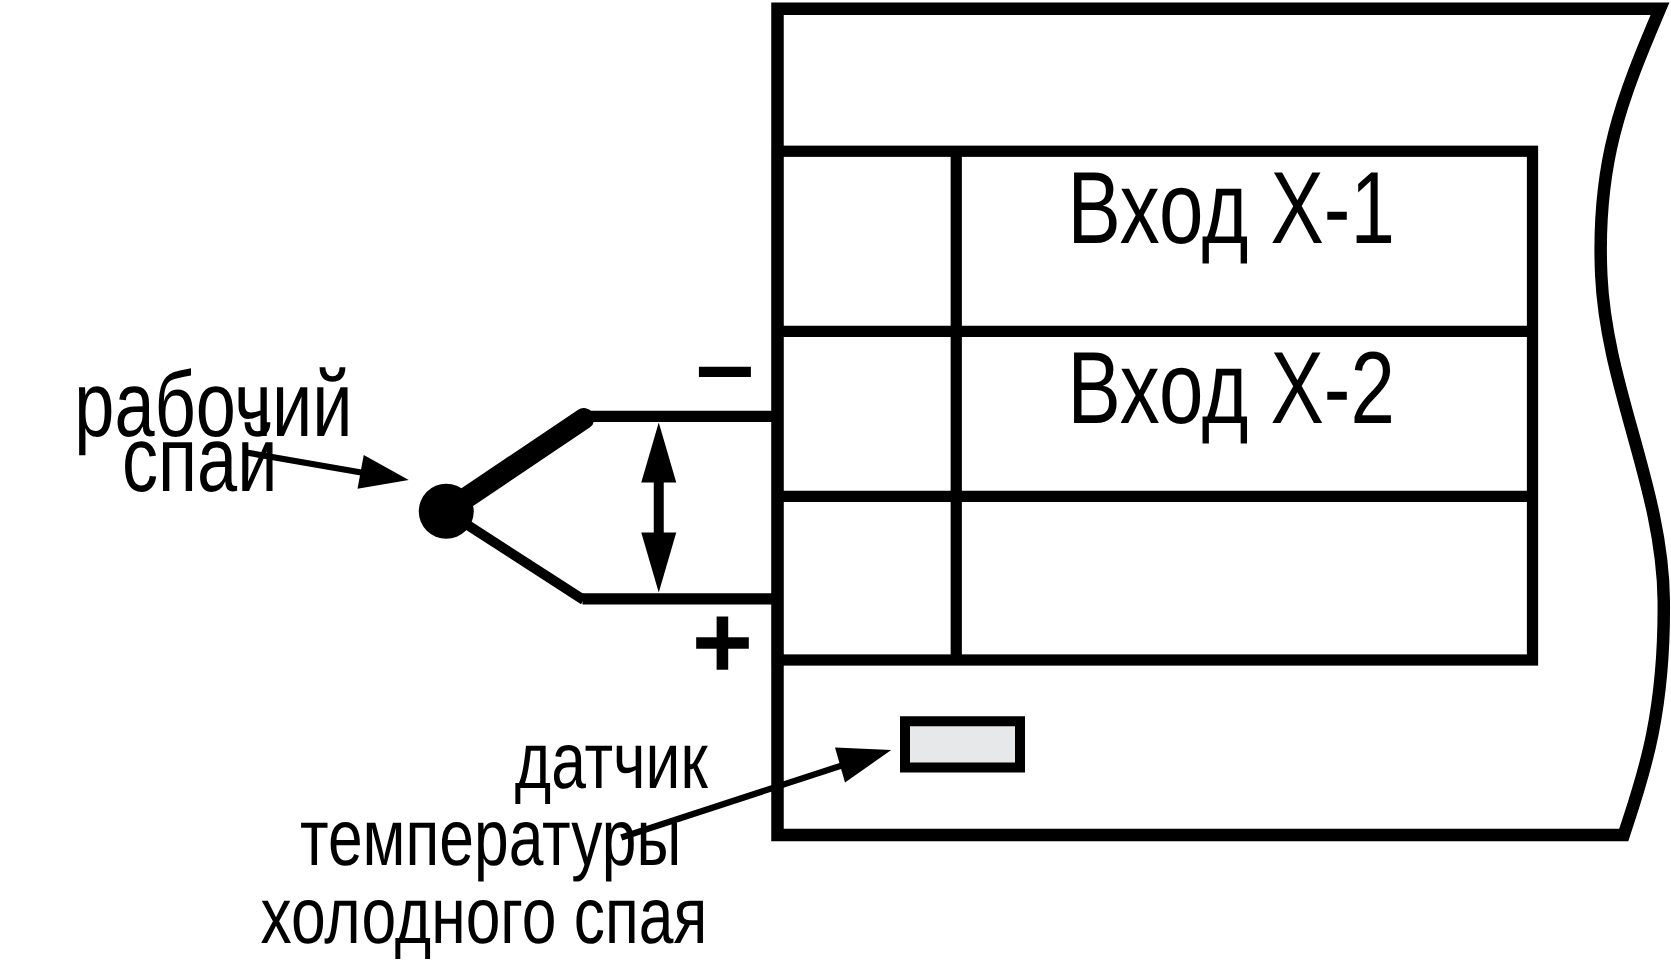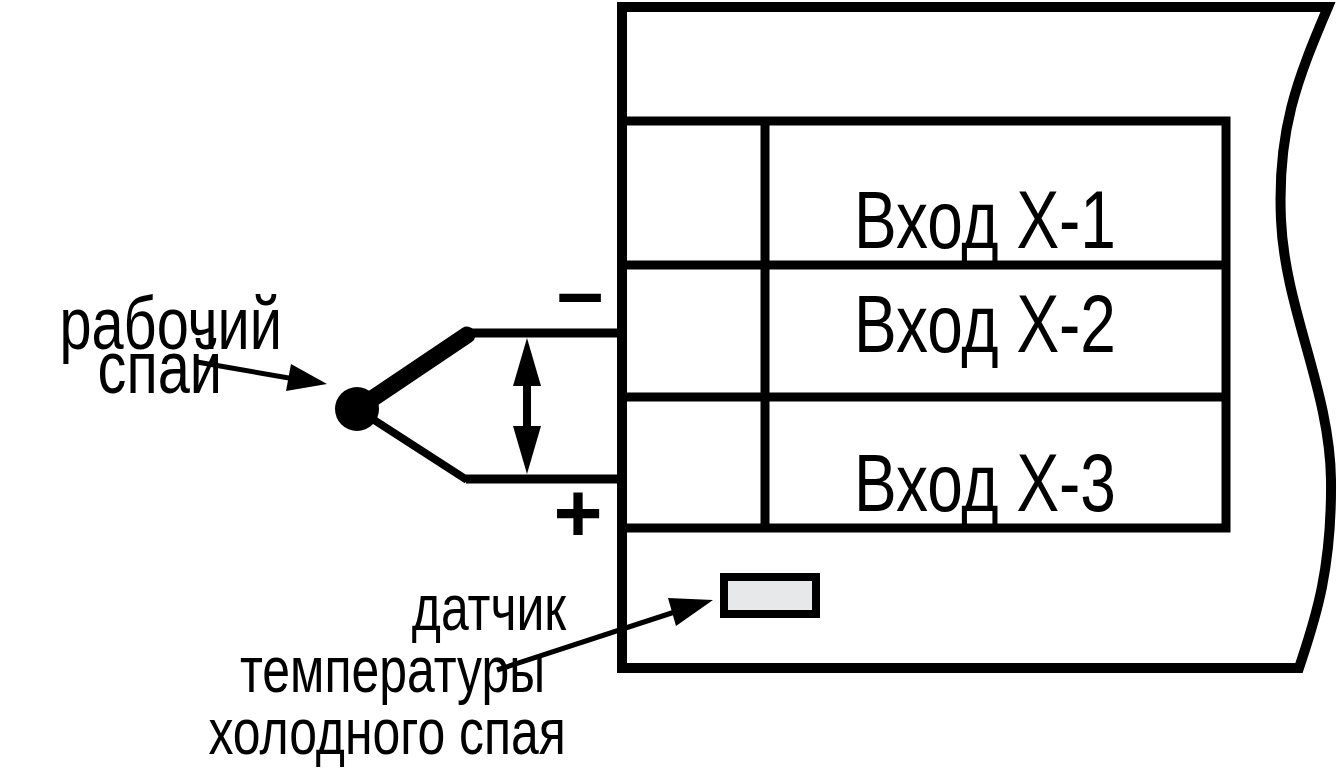--- a/index.html
+++ b/index.html
@@ -9,21 +9,21 @@
     background:#fff;
     font-family:"Liberation Sans", sans-serif;
     color:#000;
     overflow:hidden;
   }
   .stage svg{position:absolute;left:0;top:0;}
   .lbl{position:absolute;text-align:right;margin-left:28px;}
   .cond{display:inline-block;transform:scaleX(0.78);transform-origin:50% 50%;white-space:nowrap;}
   .cell-label{
     position:absolute;left:755px;width:460px;
-    display:flex;align-items:flex-end;justify-content:center;
+    display:flex;align-items:flex-start;justify-content:center;
     font-size:82px;line-height:82px;
   }
   .row1{top:126px;height:135px;}
   .row2{top:270px;height:95px;}
   .row3{top:402px;height:122px;}
   .tp{left:330px;top:261px;width:140px;font-size:82px;line-height:82px;}
   .working-junction{left:0;top:302px;width:212px;font-size:74px;line-height:44px;}
   .cold-junction{left:130px;top:577px;width:430px;font-size:64px;line-height:62px;}
   .sign{position:absolute;width:80px;font-weight:bold;font-size:84px;line-height:84px;text-align:center;}
   .minus{left:540px;top:249px;}
@@ -65,23 +65,20 @@
     <polygon fill="#000" points="713,600 676,626 668,598"></polygon>
   </svg>
 
 
   <div class="cell-label row1">
     <span class="cond">Вход Х-1</span>
   </div>
   <div class="cell-label row2">
     <span class="cond">Вход Х-2</span>
   </div>
-  <div class="cell-label row3">
-    <span class="cond">Вход Х-3</span>
-  </div>
 
   <div class="sign minus">–</div>
   <div class="sign plus">+</div>
 
   <div class="lbl working-junction">
     <span class="cond">рабочий</span><br>
     <span class="cond">спай</span>
   </div>
 
   <div class="lbl cold-junction">

